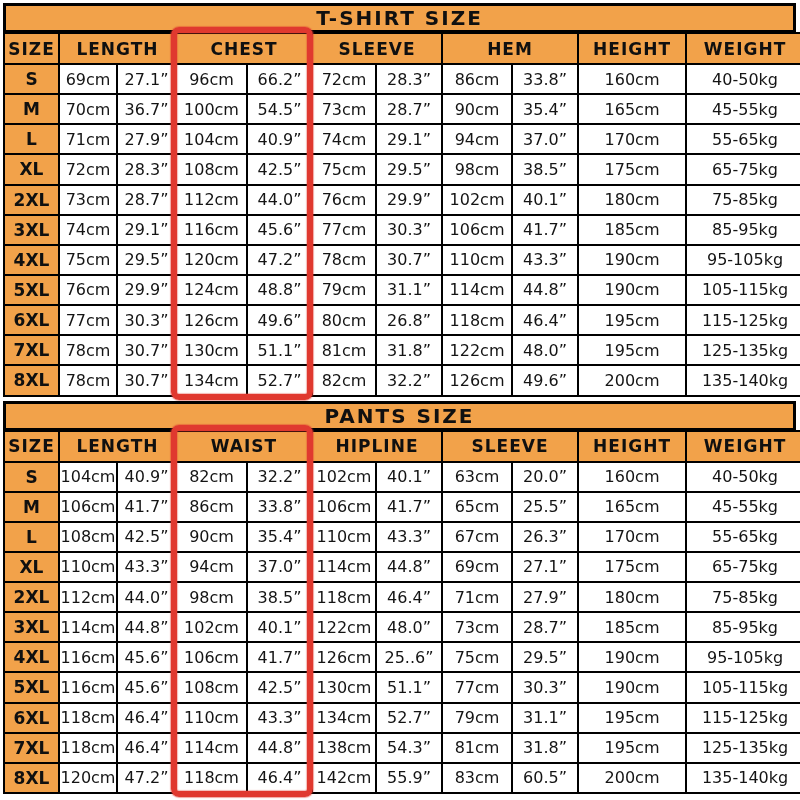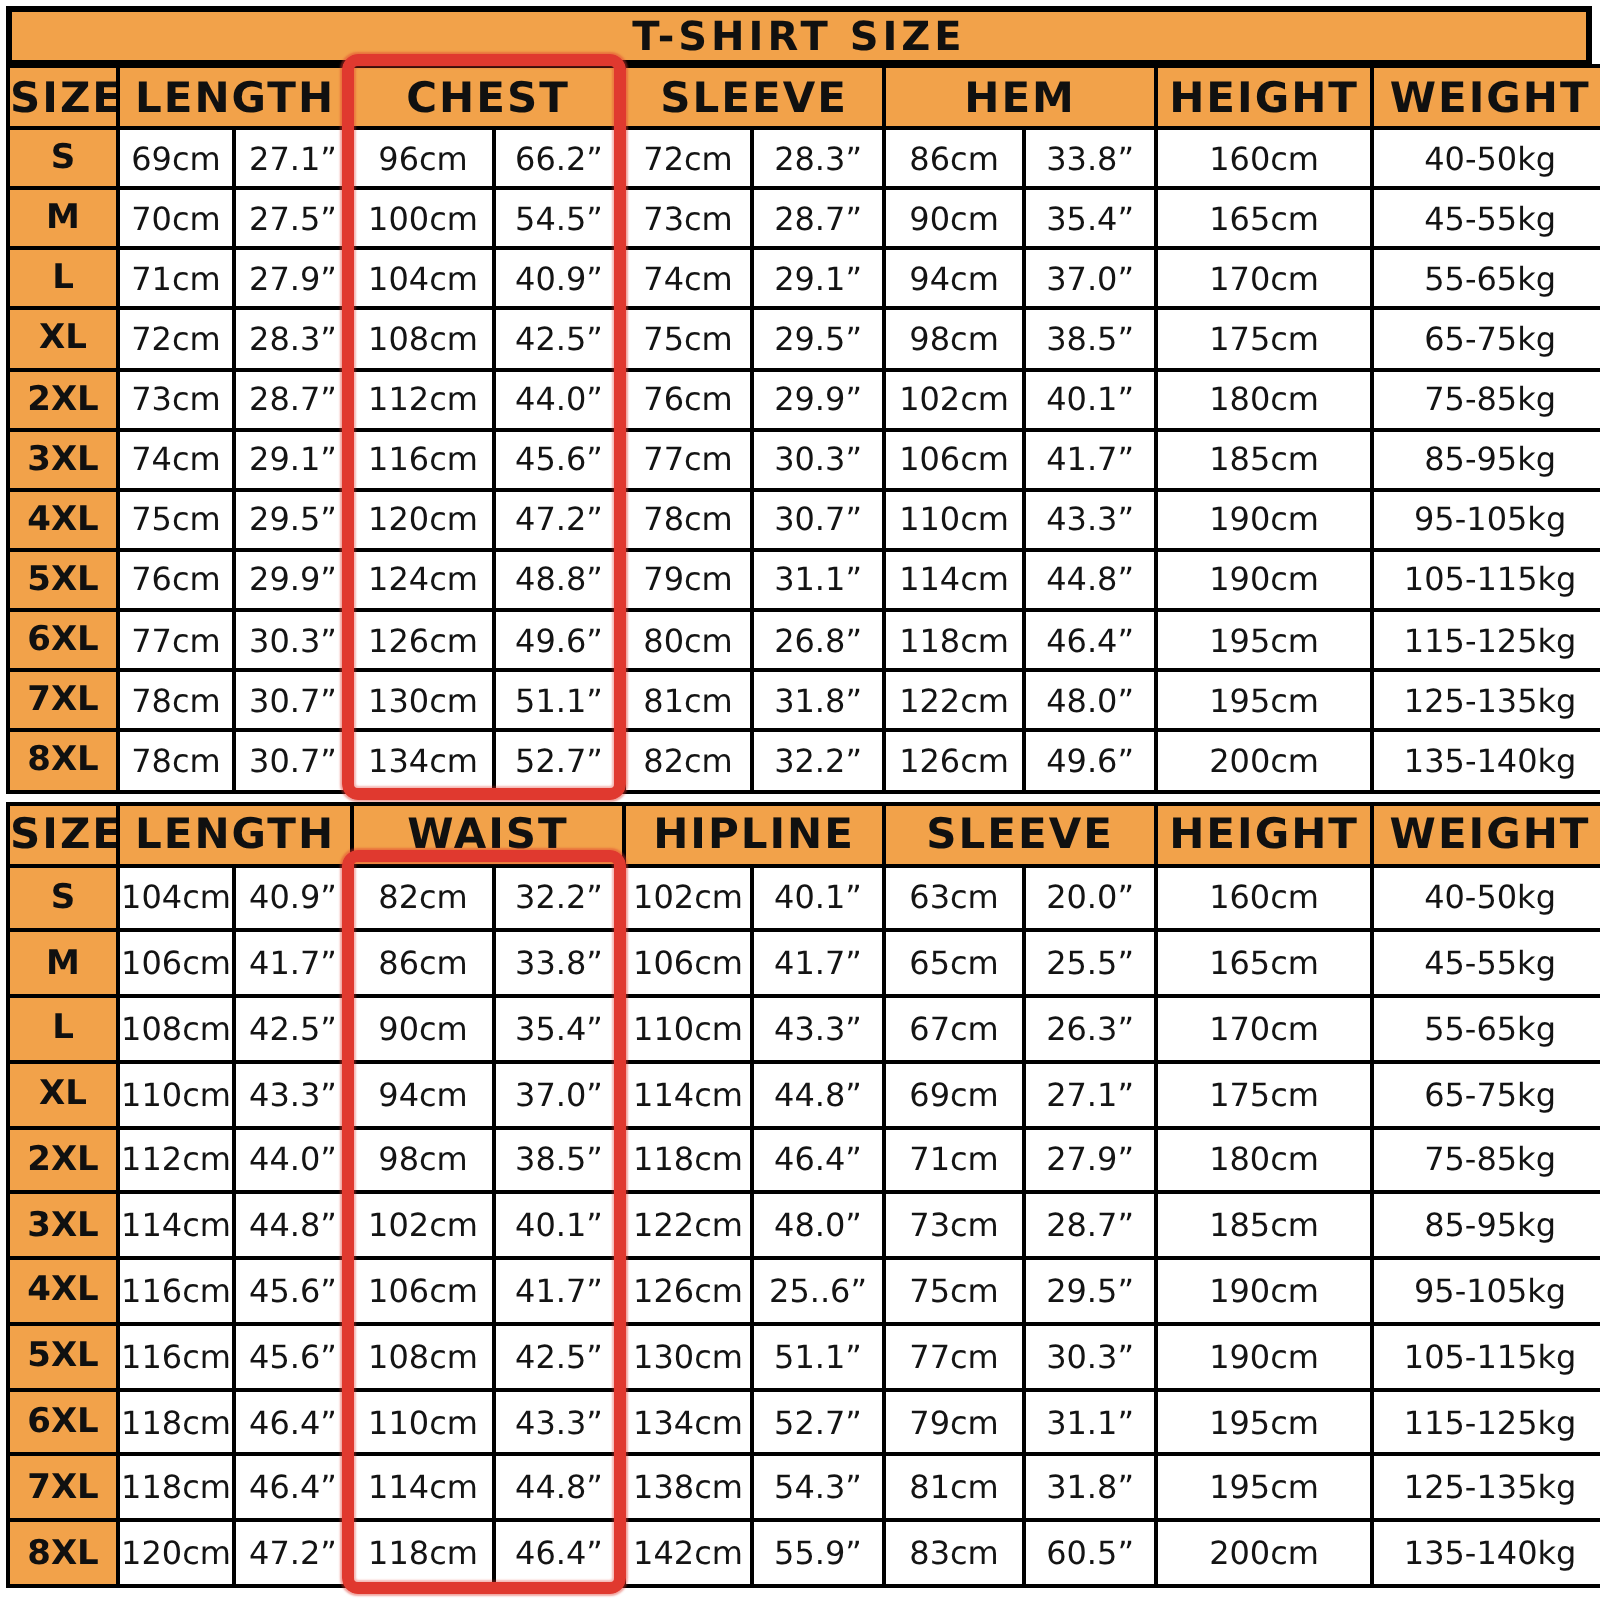--- a/index.html
+++ b/index.html
@@ -38,21 +38,21 @@
     width:100%;flex:1;
   }
   th,td{
     border:2px solid var(--border);
     text-align:center;vertical-align:middle;
     overflow:hidden;white-space:nowrap;
     padding:0;
   }
   th{
     background:var(--orange);
-    font-size:21px;font-weight:bold;letter-spacing:1px;
+    font-size:17px;font-weight:bold;letter-spacing:1px;
     height:31px;color:#101010;
   }
   td{background:var(--cellbg);font-size:16px;height:30px;}
   td.size{
     background:var(--orange);
     font-weight:bold;font-size:17px;color:#101010;
   }
   .red-box{
     position:absolute;
     left:168px;width:142px;
@@ -105,21 +105,21 @@
             <td class="val">72cm</td>
             <td class="val">28.3”</td>
             <td class="val">86cm</td>
             <td class="val">33.8”</td>
             <td class="val">160cm</td>
             <td class="val">40-50kg</td>
           </tr>
           <tr>
             <td class="size">M</td>
             <td class="val">70cm</td>
-            <td class="val">27.5”</td>
+            <td class="val">36.7”</td>
             <td class="val">100cm</td>
             <td class="val">54.5”</td>
             <td class="val">73cm</td>
             <td class="val">28.7”</td>
             <td class="val">90cm</td>
             <td class="val">35.4”</td>
             <td class="val">165cm</td>
             <td class="val">45-55kg</td>
           </tr>
           <tr>
@@ -238,20 +238,21 @@
             <td class="val">49.6”</td>
             <td class="val">200cm</td>
             <td class="val">135-140kg</td>
           </tr>
         </tbody>
       </table>
     <div class="red-box"></div>
   </section>
 
   <section class="size-table-block">
+    <div class="title-bar">PANTS SIZE</div>
     <table>
         <colgroup>
           <col style="width: 55px;">
           <col style="width: 58px;">
           <col style="width: 59px;">
           <col style="width: 71px;">
           <col style="width: 65px;">
           <col style="width: 64px;">
           <col style="width: 66px;">
           <col style="width: 70px;">

